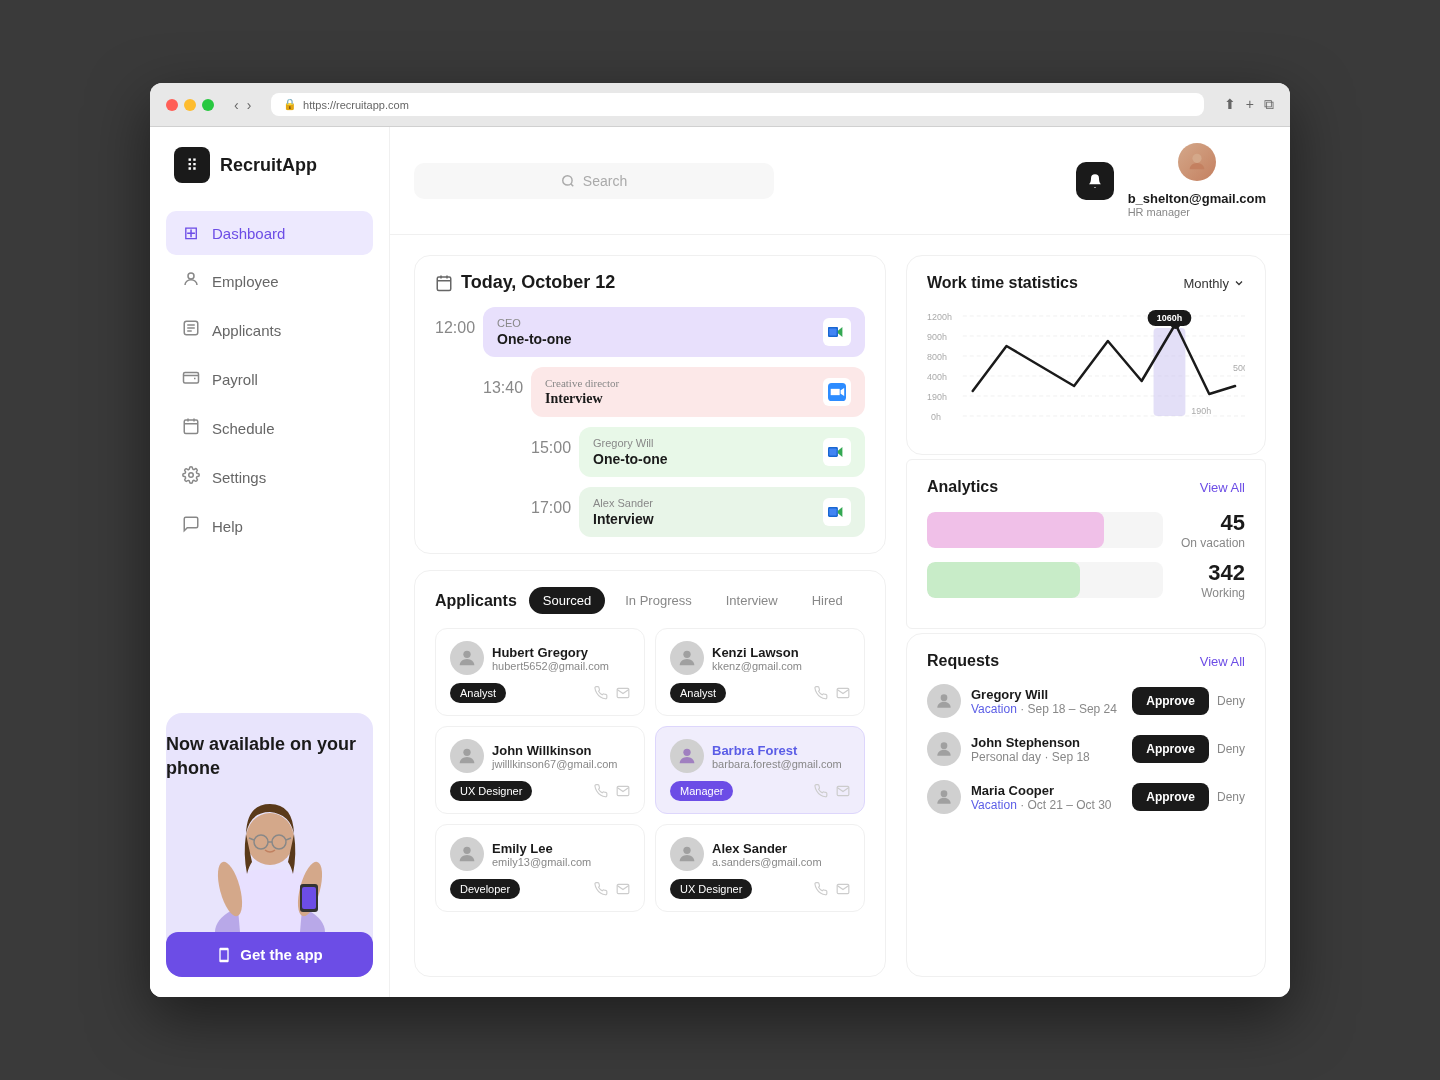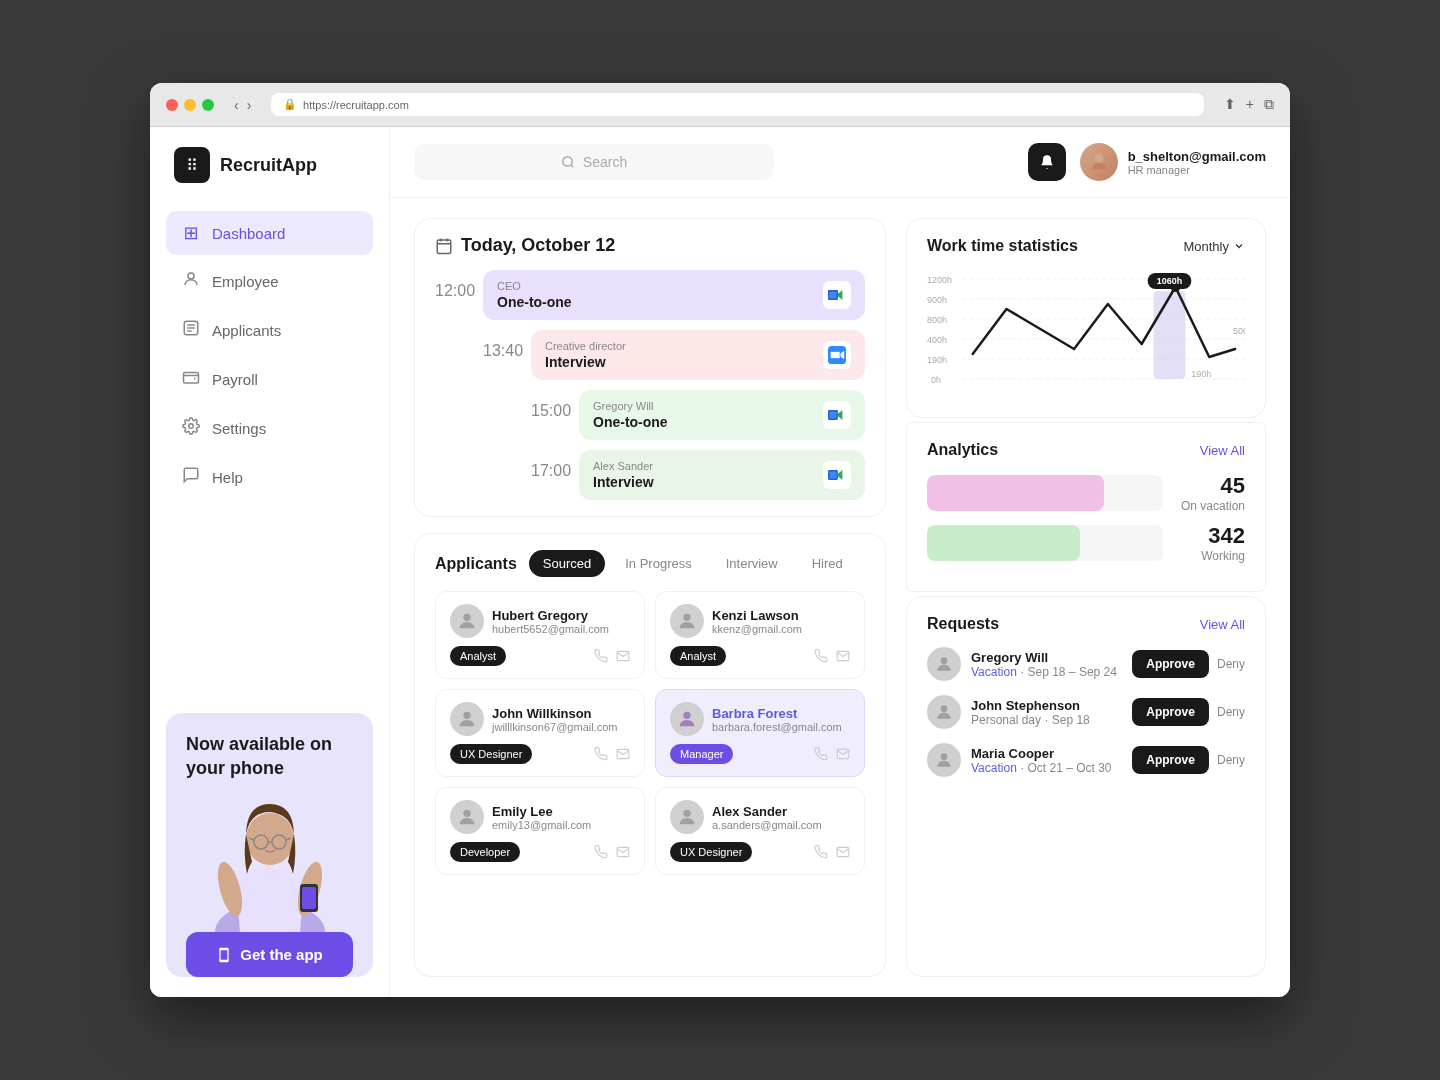--- a/index.html
+++ b/index.html
@@ -108,21 +108,21 @@
       background: #ede9fe;
       color: #6c4de6;
     }
     .nav-icon { font-size: 18px; width: 22px; text-align: center; }
 
     
     .promo-card {
       background: #e8e4fc;
       border-radius: 16px;
       overflow: hidden;
-      padding: 20px 20px 0;
+      padding: 20px 0 0;
       position: relative;
       margin-top: 16px;
     }
     .promo-title {
       font-size: 18px;
       font-weight: 700;
       color: #1a1a1a;
       line-height: 1.3;
       margin-bottom: 12px;
     }
@@ -197,20 +197,21 @@
       justify-content: center;
       color: white;
       font-size: 16px;
       cursor: pointer;
     }
     .user-info {
       display: flex;
       align-items: center;
       gap: 10px;
       cursor: pointer;
+      flex-direction: column;
     }
     .avatar {
       width: 38px;
       height: 38px;
       border-radius: 50%;
       background: linear-gradient(135deg, #d4a88a, #c48060);
       overflow: hidden;
       display: flex;
       align-items: center;
       justify-content: center;
@@ -268,21 +269,21 @@
     }
     .event-card {
       flex: 1;
       border-radius: 12px;
       padding: 10px 14px;
       display: flex;
       align-items: center;
       justify-content: space-between;
     }
     .event-card.purple { background: #e8e0fc; }
-    .event-card.pink { background: #fce8e8; }
+    .event-card.pink { background: #fce8e8; font-family: Liberation Serif, serif; }
     .event-card.green { background: #e8f8e8; }
     .event-card.green2 { background: #e8f5e8; }
     .event-label { font-size: 11px; color: #888; }
     .event-title { font-size: 14px; font-weight: 600; color: #1a1a1a; margin-top: 2px; }
     .event-meet-icon { width: 28px; height: 28px; background: white; border-radius: 6px; display: flex; align-items: center; justify-content: center; font-size: 14px; }
 
     
     .applicants-section {
       background: white;
       border: 1px solid #f0f0f0;
@@ -565,20 +566,31 @@
             <svg width="18" height="18" viewBox="0 0 24 24" fill="none" stroke="#888" stroke-width="2">
                 <rect x="2" y="6" width="20" height="14" rx="2"></rect>
                 <path d="M16 14h2M2 10h20"></path>
               </svg>
           </span>
           <span>Payroll</span>
         </div>
         <div class="nav-item">
           <span class="nav-icon">
             <svg width="18" height="18" viewBox="0 0 24 24" fill="none" stroke="#888" stroke-width="2">
+                <rect x="3" y="4" width="18" height="18" rx="2"></rect>
+                <line x1="3" y1="9" x2="21" y2="9"></line>
+                <line x1="8" y1="2" x2="8" y2="6"></line>
+                <line x1="16" y1="2" x2="16" y2="6"></line>
+              </svg>
+          </span>
+          <span>Schedule</span>
+        </div>
+        <div class="nav-item">
+          <span class="nav-icon">
+            <svg width="18" height="18" viewBox="0 0 24 24" fill="none" stroke="#888" stroke-width="2">
                 <circle cx="12" cy="12" r="3"></circle>
                 <path d="M19.4 15a1.65 1.65 0 0 0 .33 1.82l.06.06a2 2 0 0 1-2.83 2.83l-.06-.06a1.65 1.65 0 0 0-1.82-.33 1.65 1.65 0 0 0-1 1.51V21a2 2 0 0 1-4 0v-.09A1.65 1.65 0 0 0 9 19.4a1.65 1.65 0 0 0-1.82.33l-.06.06a2 2 0 0 1-2.83-2.83l.06-.06A1.65 1.65 0 0 0 4.68 15a1.65 1.65 0 0 0-1.51-1H3a2 2 0 0 1 0-4h.09A1.65 1.65 0 0 0 4.6 9a1.65 1.65 0 0 0-.33-1.82l-.06-.06a2 2 0 0 1 2.83-2.83l.06.06A1.65 1.65 0 0 0 9 4.68a1.65 1.65 0 0 0 1-1.51V3a2 2 0 0 1 4 0v.09a1.65 1.65 0 0 0 1 1.51 1.65 1.65 0 0 0 1.82-.33l.06-.06a2 2 0 0 1 2.83 2.83l-.06.06A1.65 1.65 0 0 0 19.4 9a1.65 1.65 0 0 0 1.51 1H21a2 2 0 0 1 0 4h-.09a1.65 1.65 0 0 0-1.51 1z"></path>
               </svg>
           </span>
           <span>Settings</span>
         </div>
         <div class="nav-item">
           <span class="nav-icon">
             <svg width="18" height="18" viewBox="0 0 24 24" fill="none" stroke="#888" stroke-width="2">
                 <path d="M21 15a2 2 0 0 1-2 2H7l-4 4V5a2 2 0 0 1 2-2h14a2 2 0 0 1 2 2z"></path>

